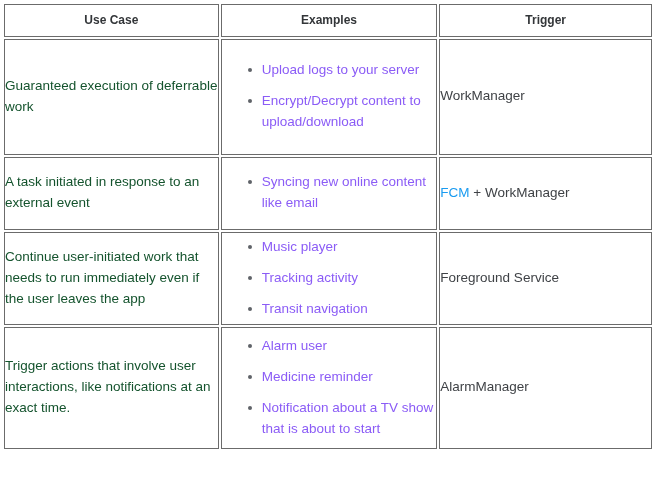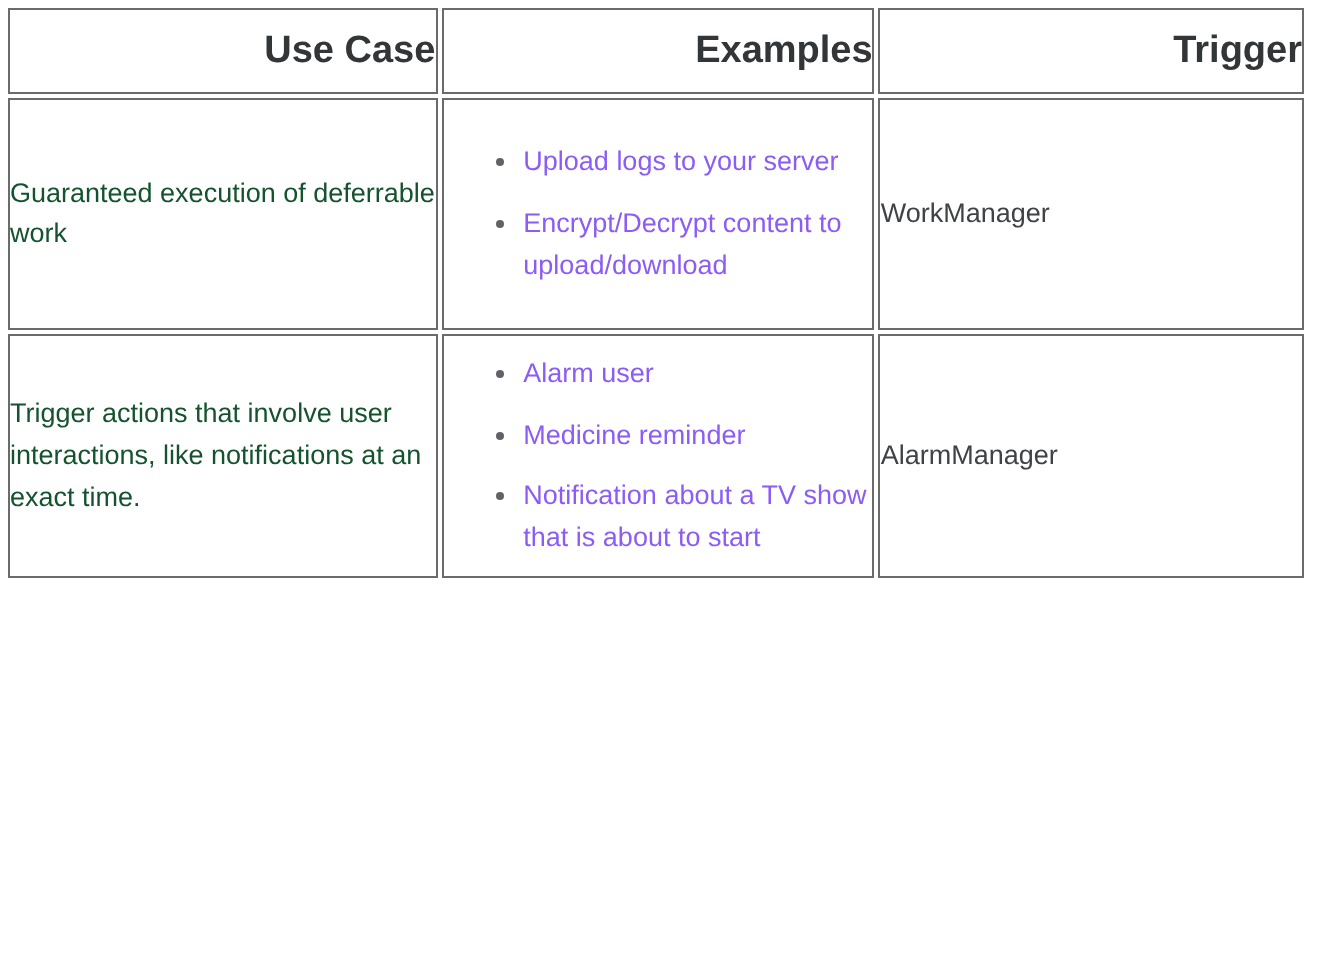--- a/index.html
+++ b/index.html
@@ -38,23 +38,23 @@
 
   table.usecase-table th,
   table.usecase-table td {
     border: 1px solid #6b6b6b;
     vertical-align: middle;
     padding: 0;
     background: #ffffff;
   }
 
   table.usecase-table th {
-    text-align: right;
+    text-align: center;
     font-weight: bold;
-    font-size: 19px;
+    font-size: 12px;
     padding: 6px 0 6px 0;
     color: #333639;
     vertical-align: middle;
     height: 18px;
   }
 
   td.text-cell {
     padding: 6px 4px 6px 6px;
     color: #14532d;
   }
@@ -129,21 +129,45 @@
           <ul class="bullets">
             <li>Upload logs to your server</li>
             <li>Encrypt/Decrypt content to upload/download</li>
           </ul>
         </td>
         <td class="solution-cell">
           <span>WorkManager</span>
         </td>
       </tr>
 
+      <tr class="row-2">
+        <td class="text-cell">A task initiated in response to an external event</td>
+        <td class="examples-cell">
+          <ul class="bullets">
+            <li>Syncing new online content like email</li>
+          </ul>
+        </td>
+        <td class="solution-cell">
+          <a class="inline-link" href="#">FCM</a><span> + WorkManager</span>
+        </td>
+      </tr>
 
+      <tr class="row-3">
+        <td class="text-cell">Continue user-initiated work that needs to run immediately even if the user leaves the app</td>
+        <td class="examples-cell">
+          <ul class="bullets">
+            <li>Music player</li>
+            <li>Tracking activity</li>
+            <li>Transit navigation</li>
+          </ul>
+        </td>
+        <td class="solution-cell">
+          <span>Foreground Service</span>
+        </td>
+      </tr>
 
       <tr class="row-4">
         <td class="text-cell">Trigger actions that involve user interactions, like notifications at an exact time.</td>
         <td class="examples-cell">
           <ul class="bullets">
             <li>Alarm user</li>
             <li>Medicine reminder</li>
             <li>Notification about a TV show that is about to start</li>
           </ul>
         </td>

